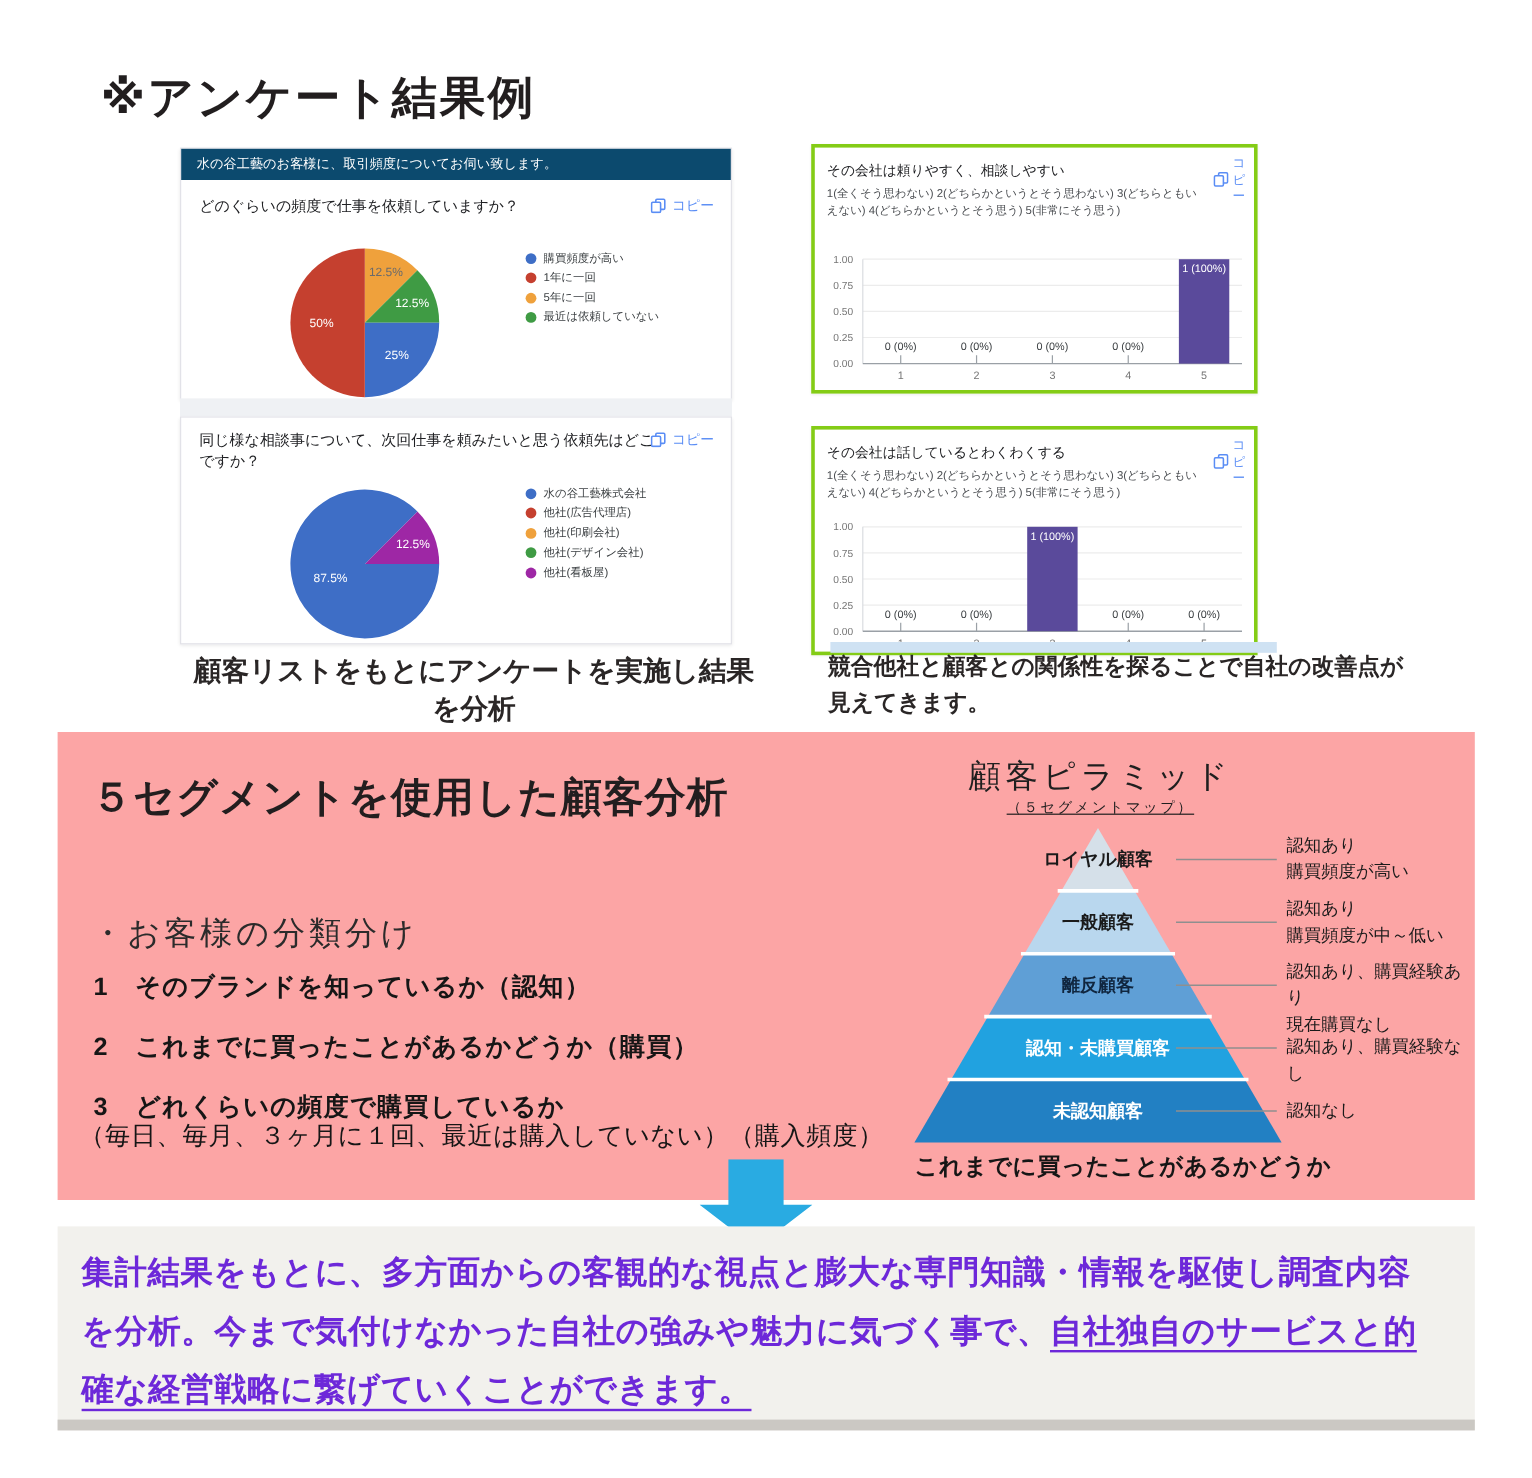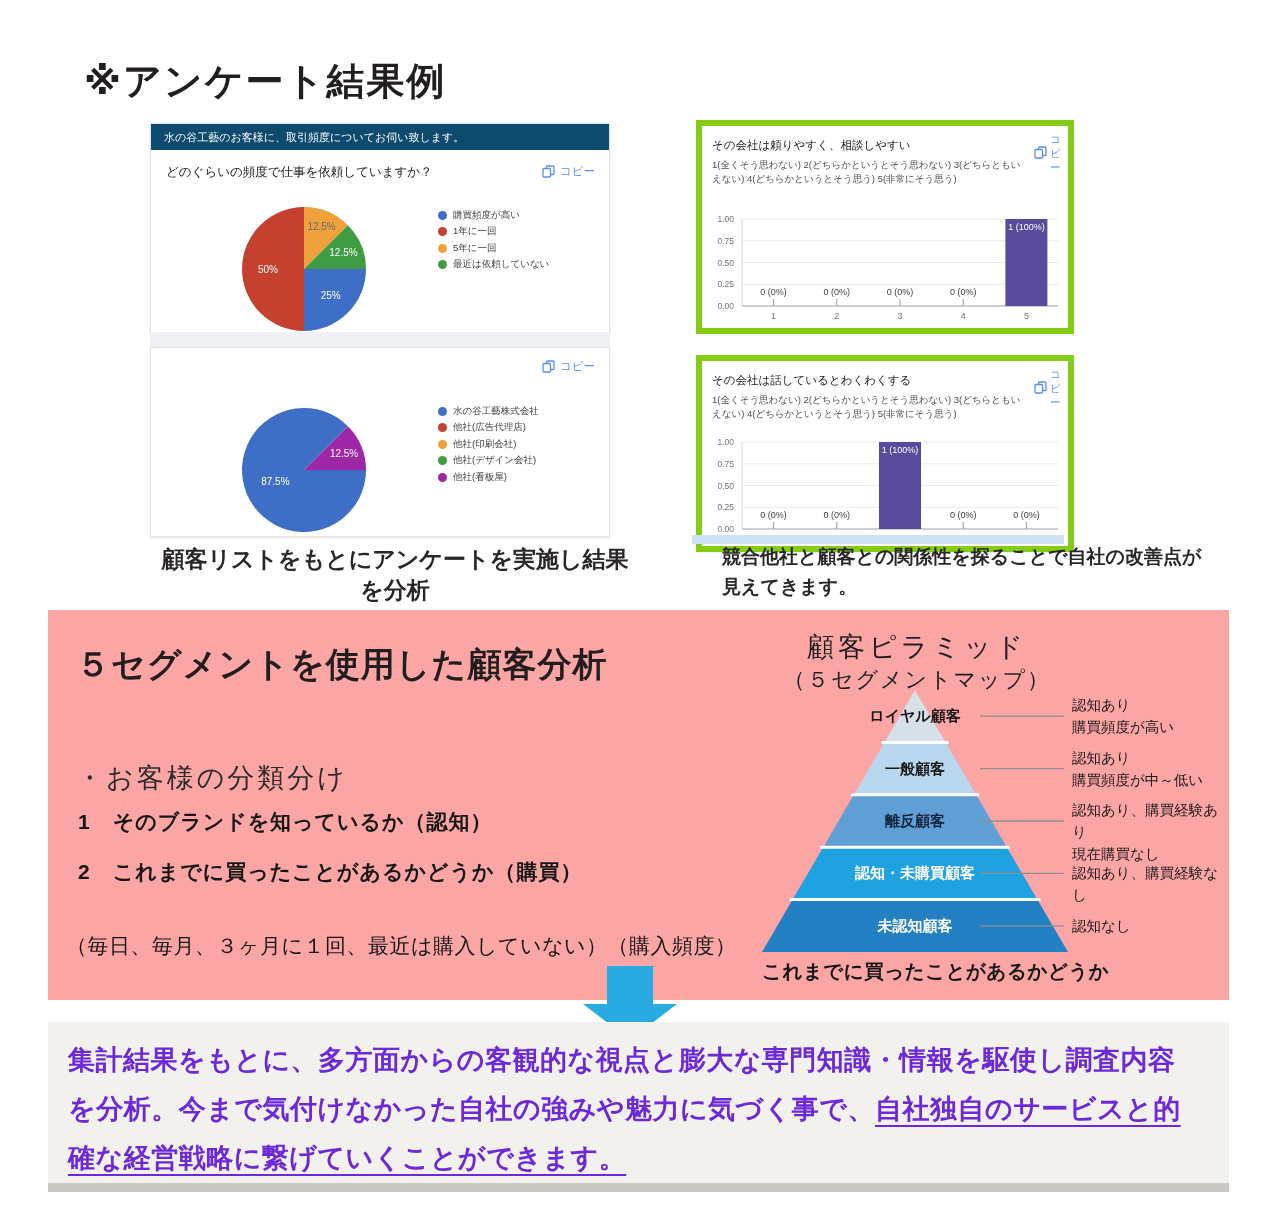--- a/index.html
+++ b/index.html
@@ -31,48 +31,48 @@
   .card1 .pie-svg{top:81px;}
   .card2 .pie-svg{top:58px;}
   .legend{position:absolute;left:287px;}
   .card1 .legend{top:83px;}
   .card2 .legend{top:55px;}
   .legend-item{display:flex;align-items:center;gap:6px;height:16.5px;}
   .legend-dot{width:9px;height:9px;border-radius:50%;flex:0 0 auto;}
   .legend-label{font-size:9.5px;color:#3c4043;white-space:nowrap;}
 
   
-  .rcard{position:absolute;left:696px;width:366px;background:#fff;border:6px solid #84cc16;box-shadow:0 1px 2px rgba(0,0,0,.07);}
+  .rcard{position:absolute;left:676px;width:366px;background:#fff;border:3px solid #84cc16;box-shadow:0 1px 2px rgba(0,0,0,.07);}
   .rcard1{top:120px;height:202px;}
   .rcard2{top:355px;height:185px;}
   .rtitle{position:absolute;left:10px;top:12px;width:300px;font-size:11.5px;color:#202124;}
   .rscale{position:absolute;left:10px;top:32px;width:310px;font-size:9.5px;line-height:14px;color:#4a4d51;}
   .rcopy{position:absolute;right:5px;top:6px;display:flex;gap:3px;align-items:flex-start;color:#5a8df5;}
   .rcopy .vtext{width:13px;font-size:10.5px;line-height:14px;word-break:break-all;}
   .bar-svg{position:absolute;left:0;}
   .rcard1 .bar-svg{top:75px;}
   .rcard2 .bar-svg{top:63px;}
   .blue-strip{left:692px;top:535px;width:372px;height:9px;background:#cfe2f3;}
 
   
   .caption-left{left:160px;top:544px;width:470px;text-align:center;font-size:23px;font-weight:bold;color:#2a2626;}
-  .caption-right{left:690px;top:542px;width:480px;font-size:19px;font-weight:bold;color:#2a2626;line-height:30px;margin-left:32px;}
+  .caption-right{left:690px;top:542px;width:480px;font-size:19px;font-weight:bold;color:#2a2626;line-height:30px;}
 
   
   .segment-section{left:48px;top:610px;width:1181px;height:390px;background:#fca5a5;}
   .seg-heading{position:absolute;left:28px;top:32px;font-size:34px;font-weight:bold;color:#221e1f;letter-spacing:1px;}
   .seg-bullet{position:absolute;left:28px;top:150px;font-size:27px;color:#2b2b2b;letter-spacing:3px;}
   .seg-list{position:absolute;left:30px;top:198px;}
   .seg-item{font-size:21px;font-weight:bold;color:#161616;margin-bottom:22px;letter-spacing:1px;}
   .seg-note{position:absolute;left:18px;top:322px;font-size:21px;font-weight:normal;color:#161616;letter-spacing:0.5px;}
 
   
   .pyramid-block{left:750px;top:627px;width:480px;height:375px;position:absolute;}
   .pyr-title{position:absolute;left:0;top:2px;width:334px;text-align:center;font-size:27px;color:#1f1f1f;letter-spacing:4px;}
-  .pyr-subtitle{position:absolute;left:0;top:38px;width:334px;text-align:center;font-size:22px;color:#1f1f1f;letter-spacing:2px;}
+  .pyr-subtitle{position:absolute;left:0;top:38px;width:334px;text-align:center;font-size:12px;color:#1f1f1f;letter-spacing:2px;text-decoration:underline;}
   .pyr-svg{position:absolute;left:0;top:0;}
   .pyr-ann{position:absolute;left:322px;font-size:14.5px;line-height:22px;color:#1a1a1a;white-space:pre-line;}
   .pyr-caption{position:absolute;left:12px;top:331px;font-size:19.5px;font-weight:bold;color:#161616;letter-spacing:0.5px;}
 
   
   .down-arrow{left:583px;top:966px;}
   .bottom-section{left:48px;top:1022px;width:1181px;height:161px;background:#f2f1ed;border-bottom:9px solid #cbc8c3;box-sizing:content-box;}
   .bottom-text{position:absolute;left:20px;top:14px;width:1125px;font-size:27px;font-weight:600;
                line-height:49px;color:#6d28d9;letter-spacing:0.5px;}
   .bottom-text .u{text-decoration:underline;text-underline-offset:7px;text-decoration-thickness:1.5px;}
@@ -118,20 +118,21 @@
       <div class="legend-item">
         <span class="legend-dot" style="background: rgb(63, 155, 68);"></span>
         <span class="legend-label">最近は依頼していない</span>
       </div>
     </div>
 </div>
 
 <div class="abs card-gap"></div>
 
 <div class="gcard card2">
+  <div class="gquestion">同じ様な相談事について、次回仕事を頼みたいと思う依頼先はどこですか？</div>
   <div class="copy-link">
     <svg width="13" height="13" viewBox="0 0 13 13">
       <rect x="4.5" y="1" width="7.5" height="8.5" rx="1" fill="none" stroke="#5a8df5" stroke-width="1.3"></rect>
       <rect x="1" y="3.5" width="7.5" height="8.5" rx="1" fill="#ffffff" stroke="#5a8df5" stroke-width="1.3"></rect>
     </svg>
     <span>コピー</span>
   </div>
   <svg class="pie-svg" width="128" height="128" viewBox="0 0 128 128">
       <path d="M64,64 L107.84,20.16 A62,62 0 0 1 126.00,64.00 Z" fill="#9e27a5"></path>
       <text x="104.1" y="50.9" fill="#ffffff" font-size="10" text-anchor="middle">12.5%</text>
@@ -245,20 +246,21 @@
 
 <div class="abs caption-left">顧客リストをもとにアンケートを実施し結果を分析</div>
 <div class="abs caption-right">競合他社と顧客との関係性を探ることで自社の改善点が見えてきます。</div>
 
 <section class="abs segment-section">
   <h2 class="seg-heading" style="margin:0;">５セグメントを使用した顧客分析</h2>
   <div class="seg-bullet">・お客様の分類分け</div>
   <div class="seg-list">
       <div class="seg-item">1　そのブランドを知っているか（認知）</div>
       <div class="seg-item">2　これまでに買ったことがあるかどうか（購買）</div>
+      <div class="seg-item">3　どれくらいの頻度で購買しているか</div>
     </div>
   <div class="seg-note">（毎日、毎月、３ヶ月に１回、最近は購入していない）（購入頻度）</div>
 
   <div class="pyramid-block" style="left:702px;top:17px;" id="pyramid-block">
     <div class="pyr-title">顧客ピラミッド</div>
     <div class="pyr-subtitle">（５セグメントマップ）</div>
     <svg class="pyr-svg" width="480" height="340" viewBox="0 0 480 340" id="pyramid-svg">
         <polygon points="165,63 165,63 195.6,115.4 134.4,115.4" fill="#d5e0e9"></polygon>
         <polygon points="134.4,115.4 195.6,115.4 226.2,167.8 103.8,167.8" fill="#b9d7ee"></polygon>
         <polygon points="103.8,167.8 226.2,167.8 256.8,220.20000000000002 73.19999999999999,220.20000000000002" fill="#5f9fd6"></polygon>

